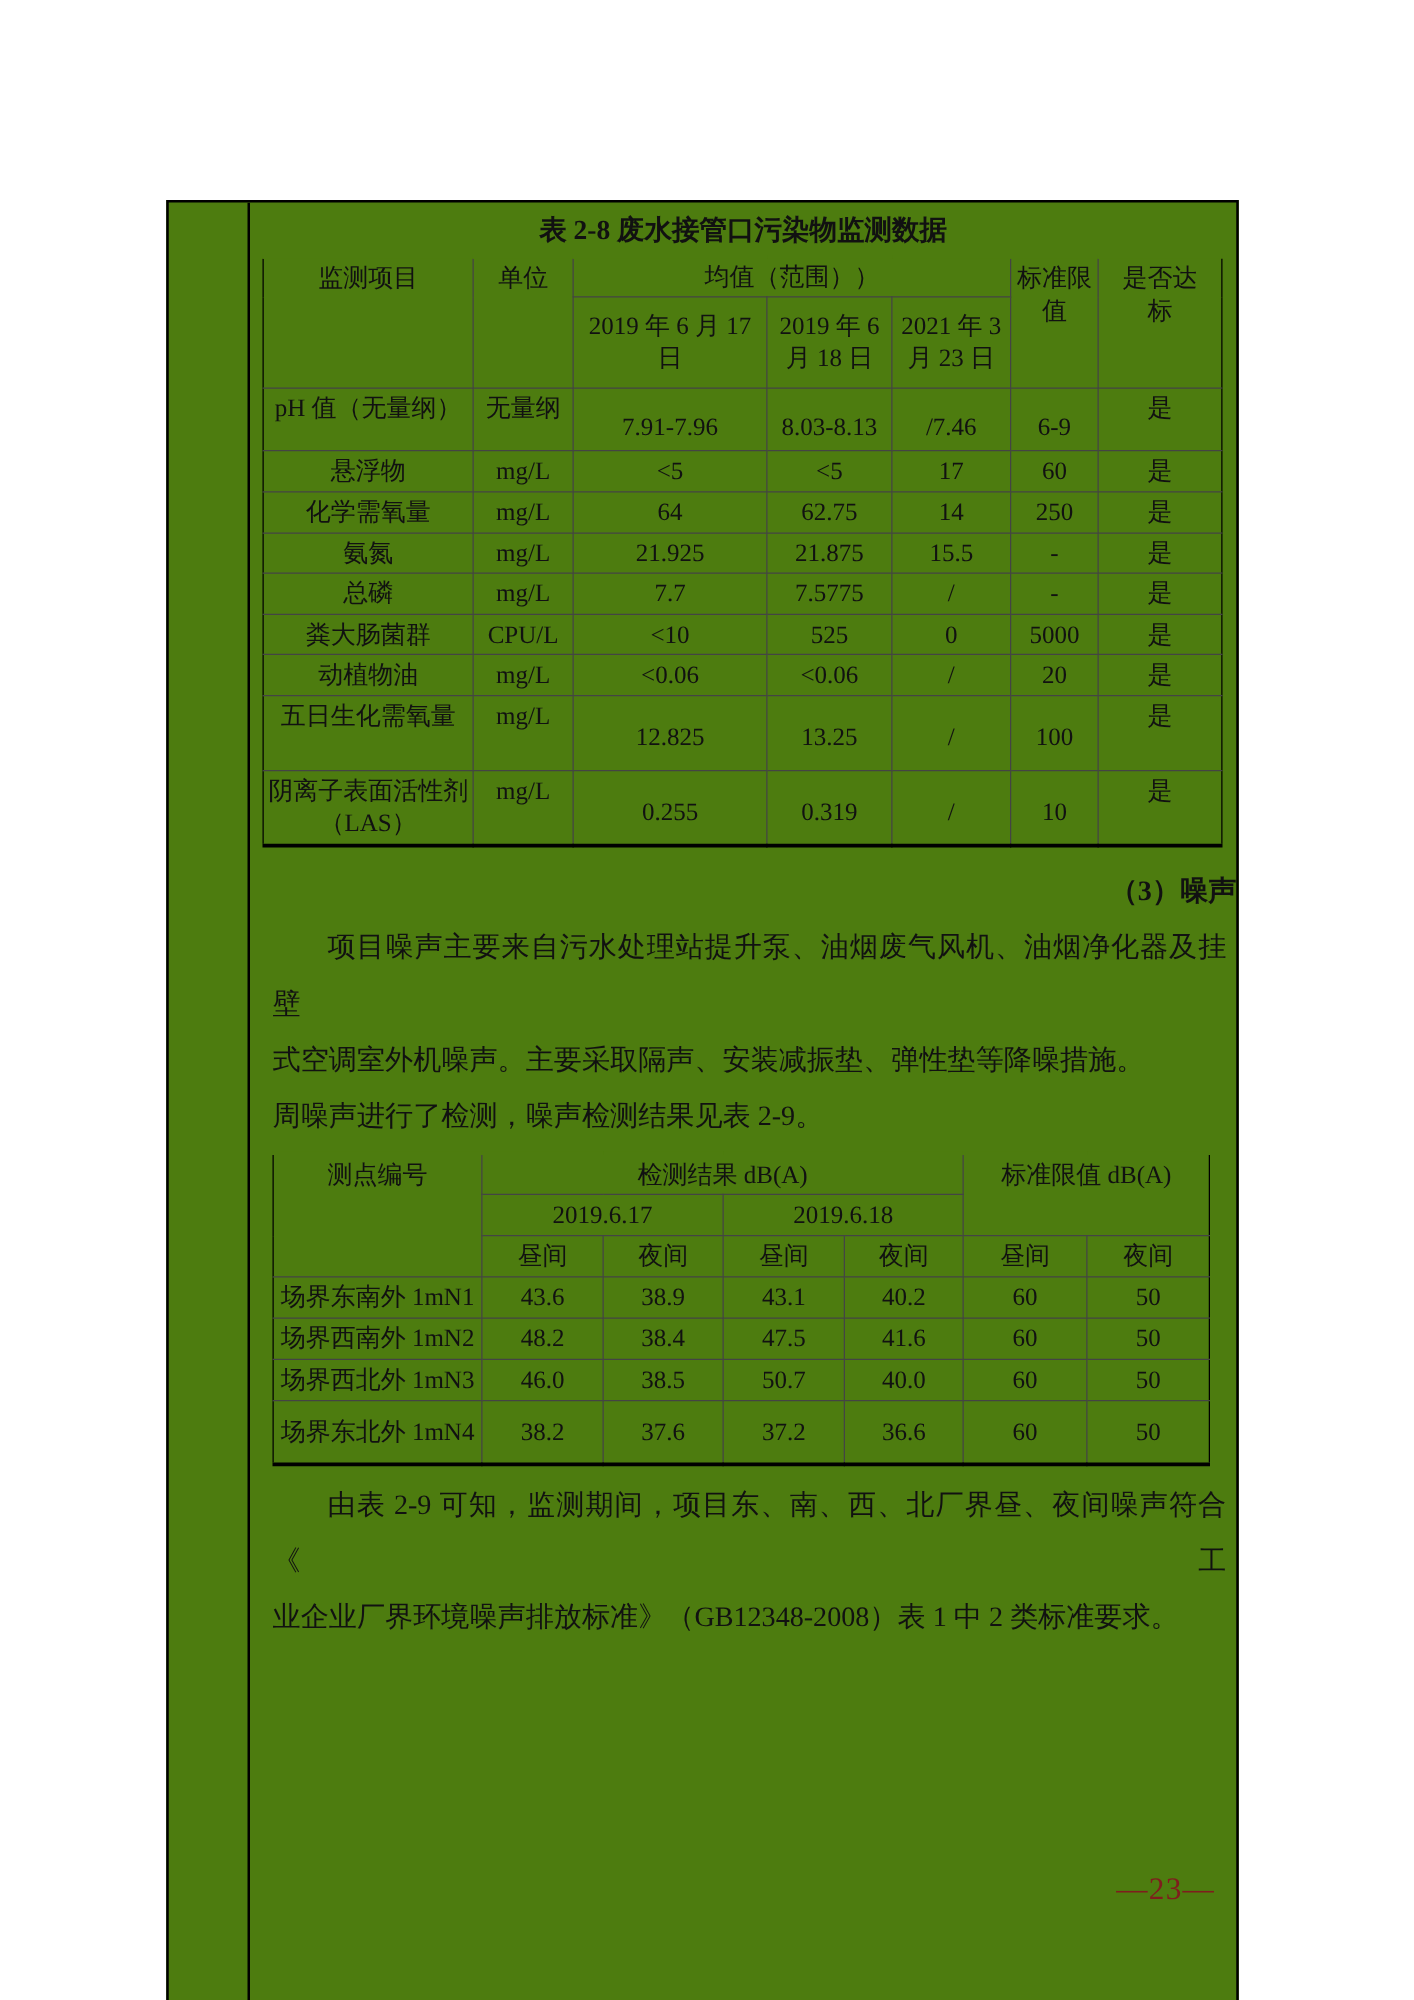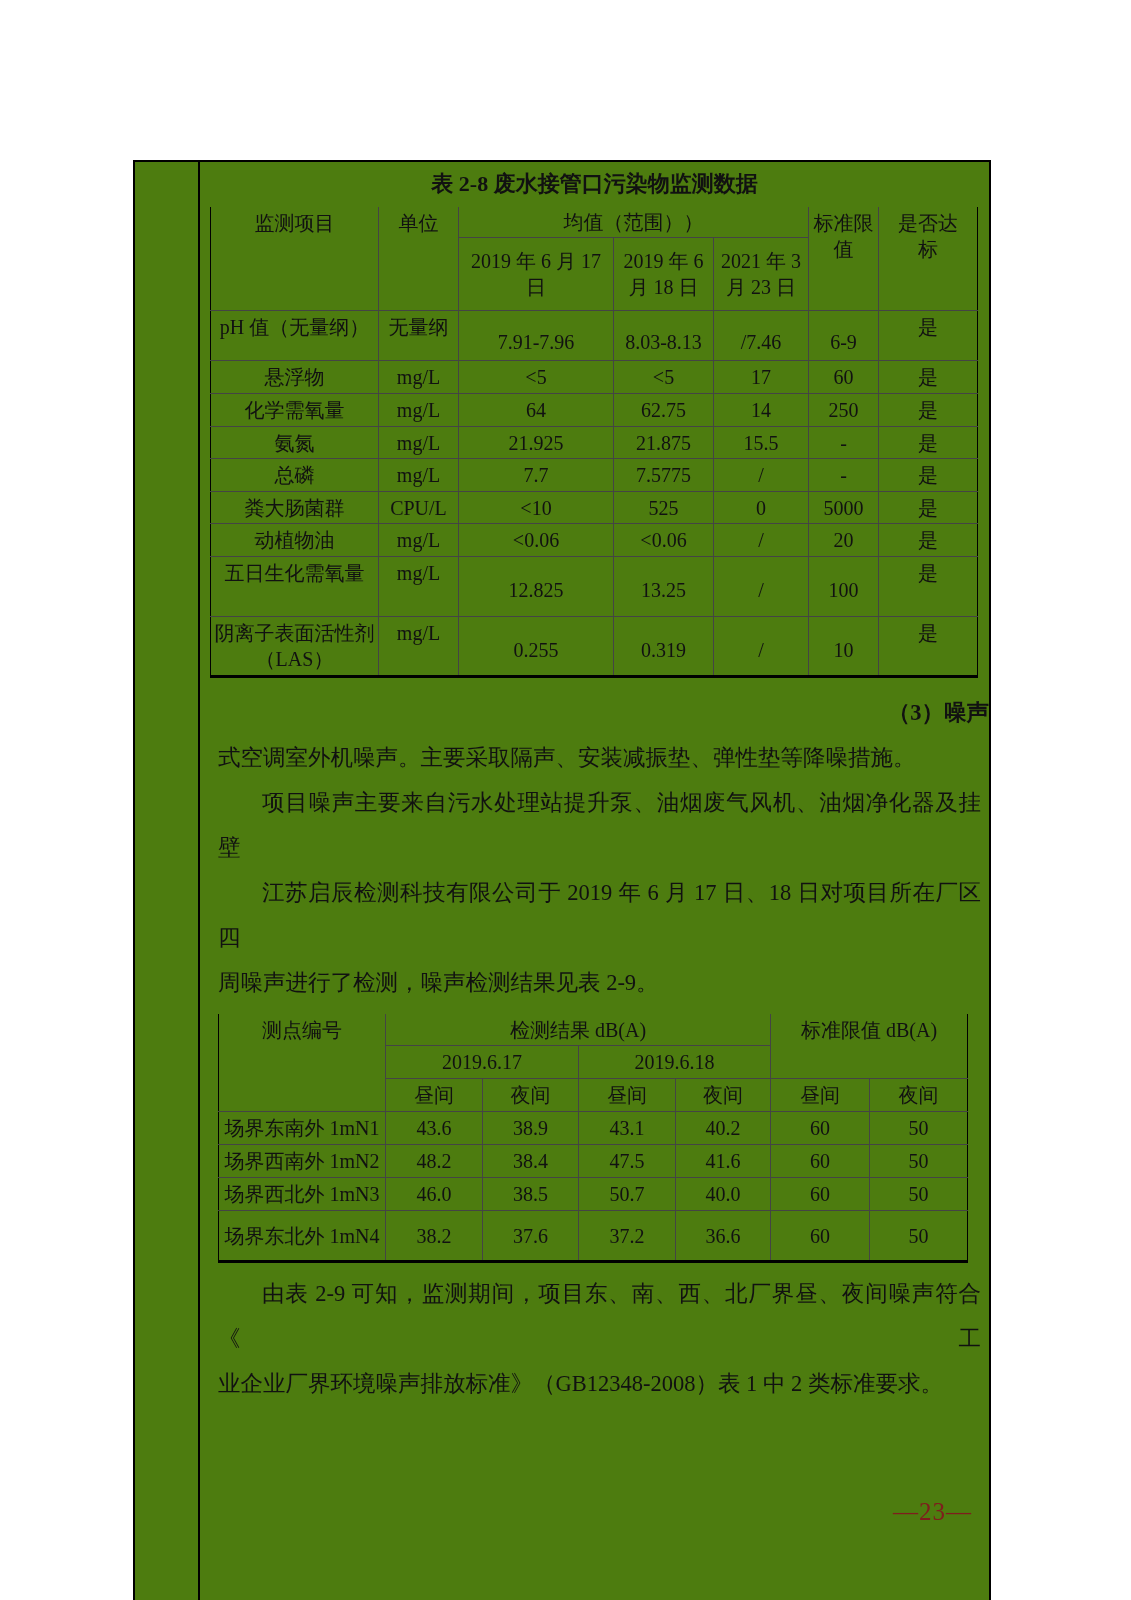--- a/index.html
+++ b/index.html
@@ -171,23 +171,22 @@
         <td class="lower2">0.319</td>
         <td class="lower2">/</td>
         <td class="lower2">10</td>
         <td class="va-top">是</td>
       </tr>
     </tbody>
       </table>
 
     <div class="para">
       <div class="heading h3">（3）噪声</div>
+      <div class="ln ind full">项目噪声主要来自污水处理站提升泵、油烟废气风机、油烟净化器及挂壁</div>
       <div class="ln">式空调室外机噪声。主要采取隔声、安装减振垫、弹性垫等降噪措施。</div>
-      <div class="ln ind full">项目噪声主要来自污水处理站提升泵、油烟废气风机、油烟净化器及挂壁</div>
-      <div class="ln ind full">江苏启辰检测科技有限公司于 2019 年 6 月 17 日、18 日对项目所在厂区四</div>
       <div class="ln">周噪声进行了检测，噪声检测结果见表 2-9。</div>
     </div>
 
 
     <table class="t29">
       <colgroup>
         <col style="width:167px">
           <col style="width:97px">
           <col style="width:96px">
         <col style="width:97px">

